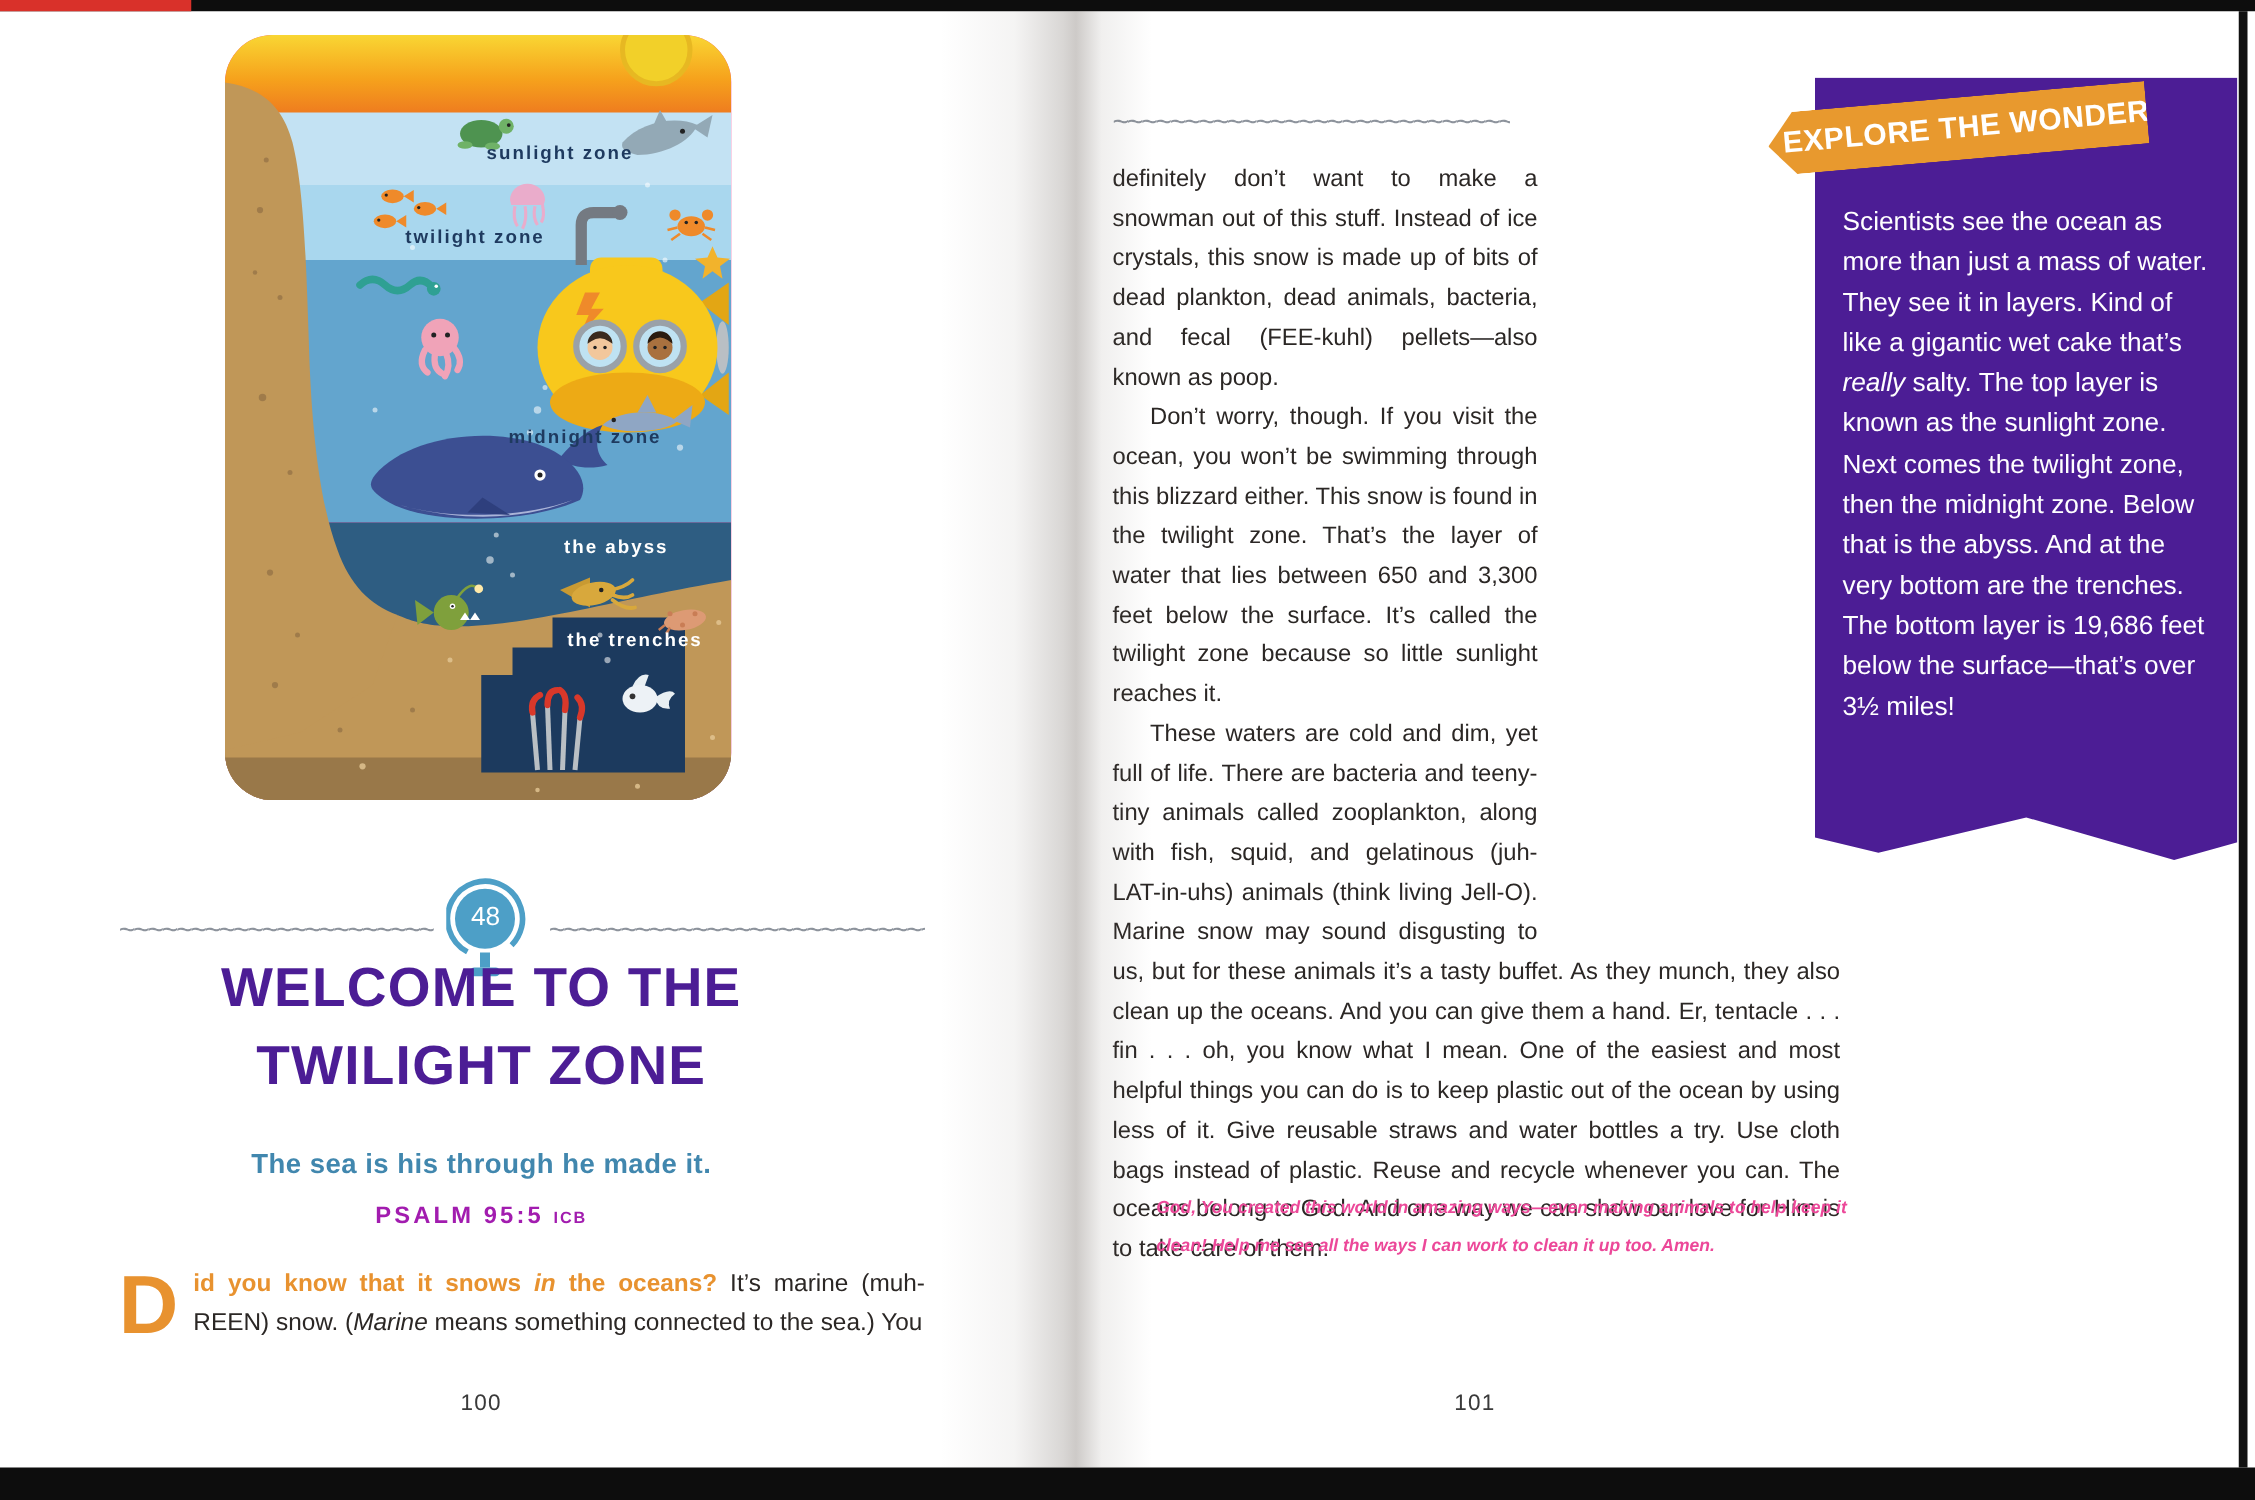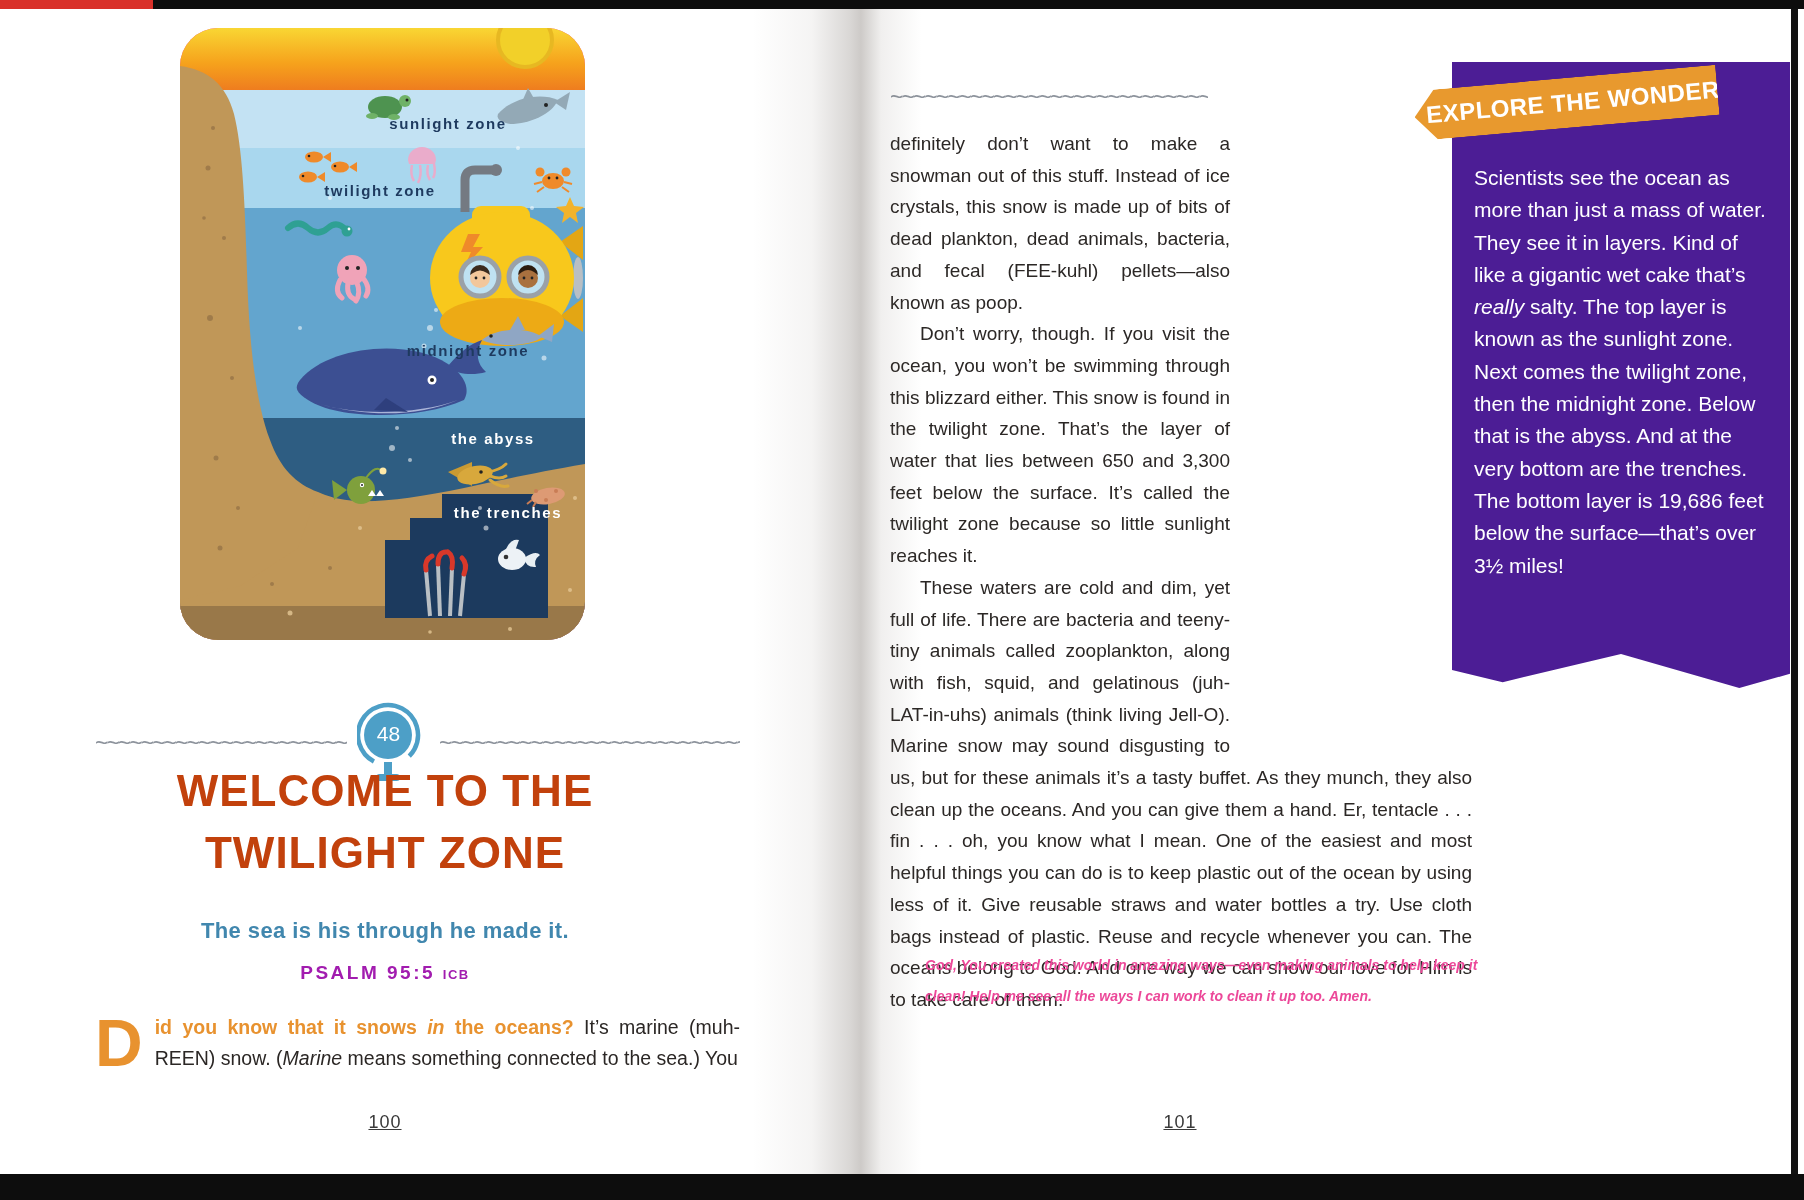--- a/index.html
+++ b/index.html
@@ -26,36 +26,36 @@
   .wave-line{color:#8d939c;font-size:23px;letter-spacing:-2px;height:14px;line-height:10px;
              overflow:hidden;white-space:nowrap;}
   .wave-line::after{content:"~~~~~~~~~~~~~~~~~~~~~~~~~~~~~~~~~~~~~~~~~~~~~~~~~~~~~~~~~~~~~~~~~~~~~~~~~~~~~~~~";}
   .divider{left:95px;top:702px;width:645px;display:flex;align-items:center;}
   .divider .wave-left{width:252px;}
   .divider .wave-right{flex:1;}
   .globe{width:72px;height:86px;position:relative;margin:0 10px;}
   .globe-num{position:absolute;left:0;top:20px;width:63px;text-align:center;color:#fff;
              font-size:21px;font-weight:normal;}
 
-  .title{left:30px;top:760px;width:710px;text-align:center;color:#c2410c;font-weight:bold;
+  .title{left:30px;top:760px;width:710px;text-align:center;color:#4c1d95;font-weight:bold;
          font-size:44px;line-height:62px;letter-spacing:1px;}
   .verse{left:30px;top:918px;width:710px;text-align:center;color:#4187ae;font-size:22px;
          font-weight:bold;letter-spacing:0.4px;}
   .verse-ref{left:30px;top:962px;width:710px;text-align:center;color:#a21caf;font-size:19px;
          letter-spacing:2.5px;font-weight:bold;}
   .verse-ref .icb{font-size:13px;letter-spacing:1.5px;}
 
   .intro{left:95px;top:1012px;width:645px;font-size:19.5px;line-height:31px;color:#2b2725;
          text-align:justify;}
   .dropcap{float:left;font-size:66px;line-height:54px;font-weight:bold;color:#e8922f;
            margin:4px 12px 0 0;}
   .lead{color:#e8922f;font-weight:bold;}
   .em{font-style:italic;}
 
-  .pagenum{top:1112px;width:100px;text-align:center;font-size:18px;color:#3a3a3a;letter-spacing:1px;text-decoration:underline;}
+  .pagenum{top:1112px;width:100px;text-align:center;font-size:18px;color:#3a3a3a;letter-spacing:1px;}
   .pagenum.left{left:335px;}
   .pagenum.right{left:1130px;}
 
   
   .rp-wave{left:890px;top:92px;width:318px;}
   .rp-body{left:890px;top:128px;width:582px;font-size:19px;line-height:31.7px;color:#2b2725;
            text-align:justify;}
   .rp-body p{margin:0;}
   .rp-body p.ind{text-indent:30px;}
   .float-spacer{float:right;width:242px;height:614px;}

